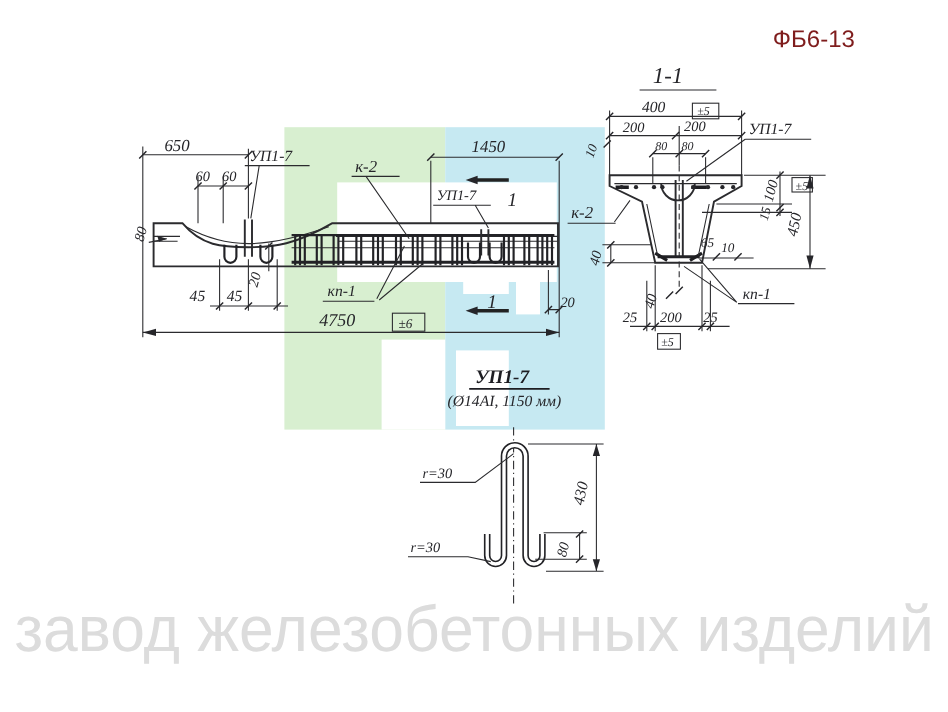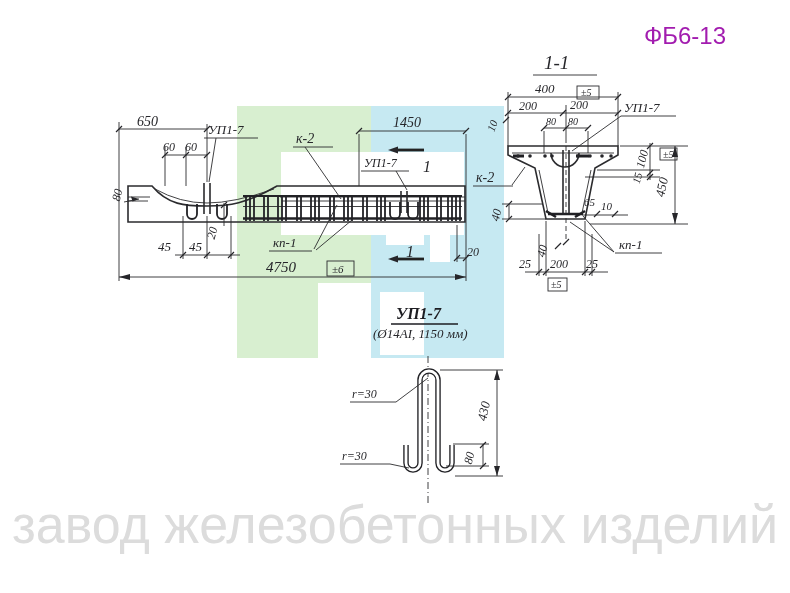--- a/index.html
+++ b/index.html
@@ -5,21 +5,21 @@
   html,body{margin:0;padding:0;background:#fff;}
   #stage{position:relative;width:790px;height:593px;background:#ffffff;overflow:hidden;
          font-family:"Liberation Sans",sans-serif;}
   .logo-block{position:absolute;}
   .wm-brand{position:absolute;left:133px;top:423px;font-family:"DejaVu Sans",sans-serif;
             font-weight:bold;font-size:104px;line-height:1;color:#e3e3e3;letter-spacing:2px;
             white-space:nowrap;}
   .wm-sub{position:absolute;left:12px;top:496px;font-family:"Liberation Sans",sans-serif;
           font-size:52px;line-height:1.1;color:#dcdcdc;white-space:nowrap;transform:scaleY(1.03);
           transform-origin:left top;}
-  .sheet-title{position:absolute;left:644px;top:22px;font-size:24px;color:#a21caf;
+  .sheet-title{position:absolute;left:644px;top:22px;font-size:20px;color:#7f1d1d;
                font-family:"Liberation Sans",sans-serif;}
   svg{position:absolute;left:0;top:0;}
   .hw{font-family:"Liberation Serif",serif;font-style:italic;fill:#26262a;}
   .cap{font-family:"Liberation Serif",serif;font-style:italic;font-weight:bold;fill:#1d1d22;}
   .s10{font-size:10px}.s11{font-size:11px}.s12{font-size:12px}.s13{font-size:13px}
   .s14{font-size:14px}.s15{font-size:15px}.s16{font-size:16px}.s19{font-size:19px}
   .thin{stroke:#2b2b2e;stroke-width:0.9;fill:none}
   .med{stroke:#2b2b2e;stroke-width:1.6;fill:none}
   .thick{stroke:#222226;stroke-width:2.4;fill:none}
   .bar{stroke:#222226;stroke-width:1.8;fill:none}

